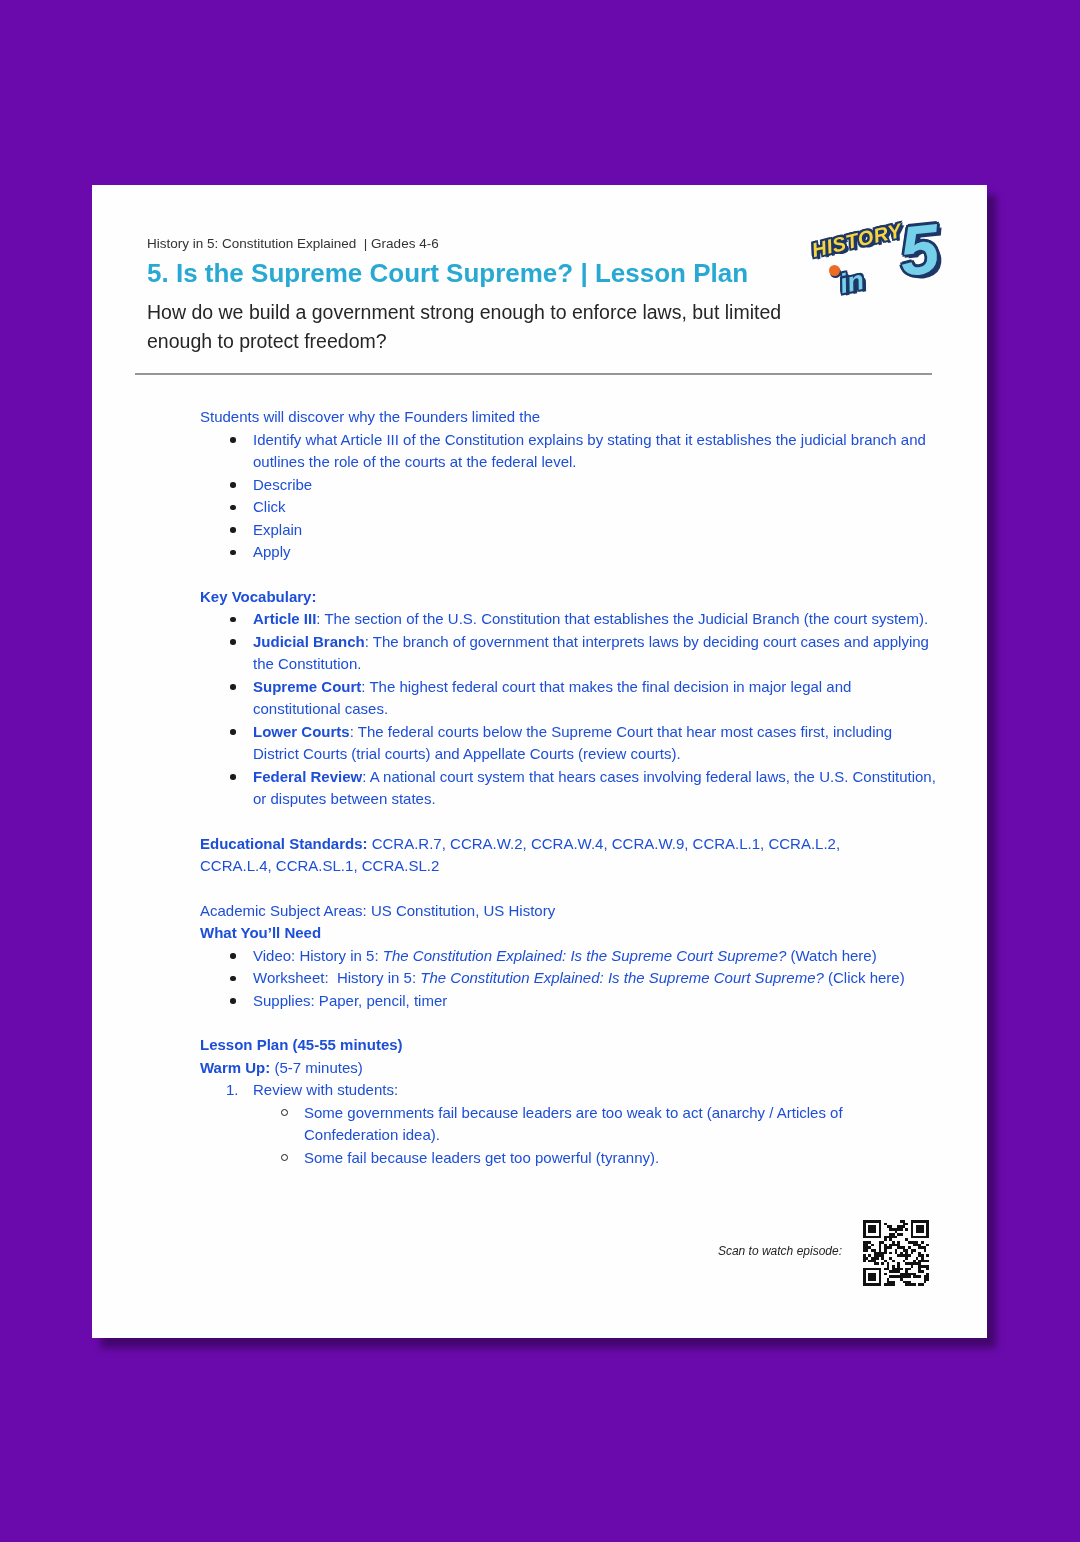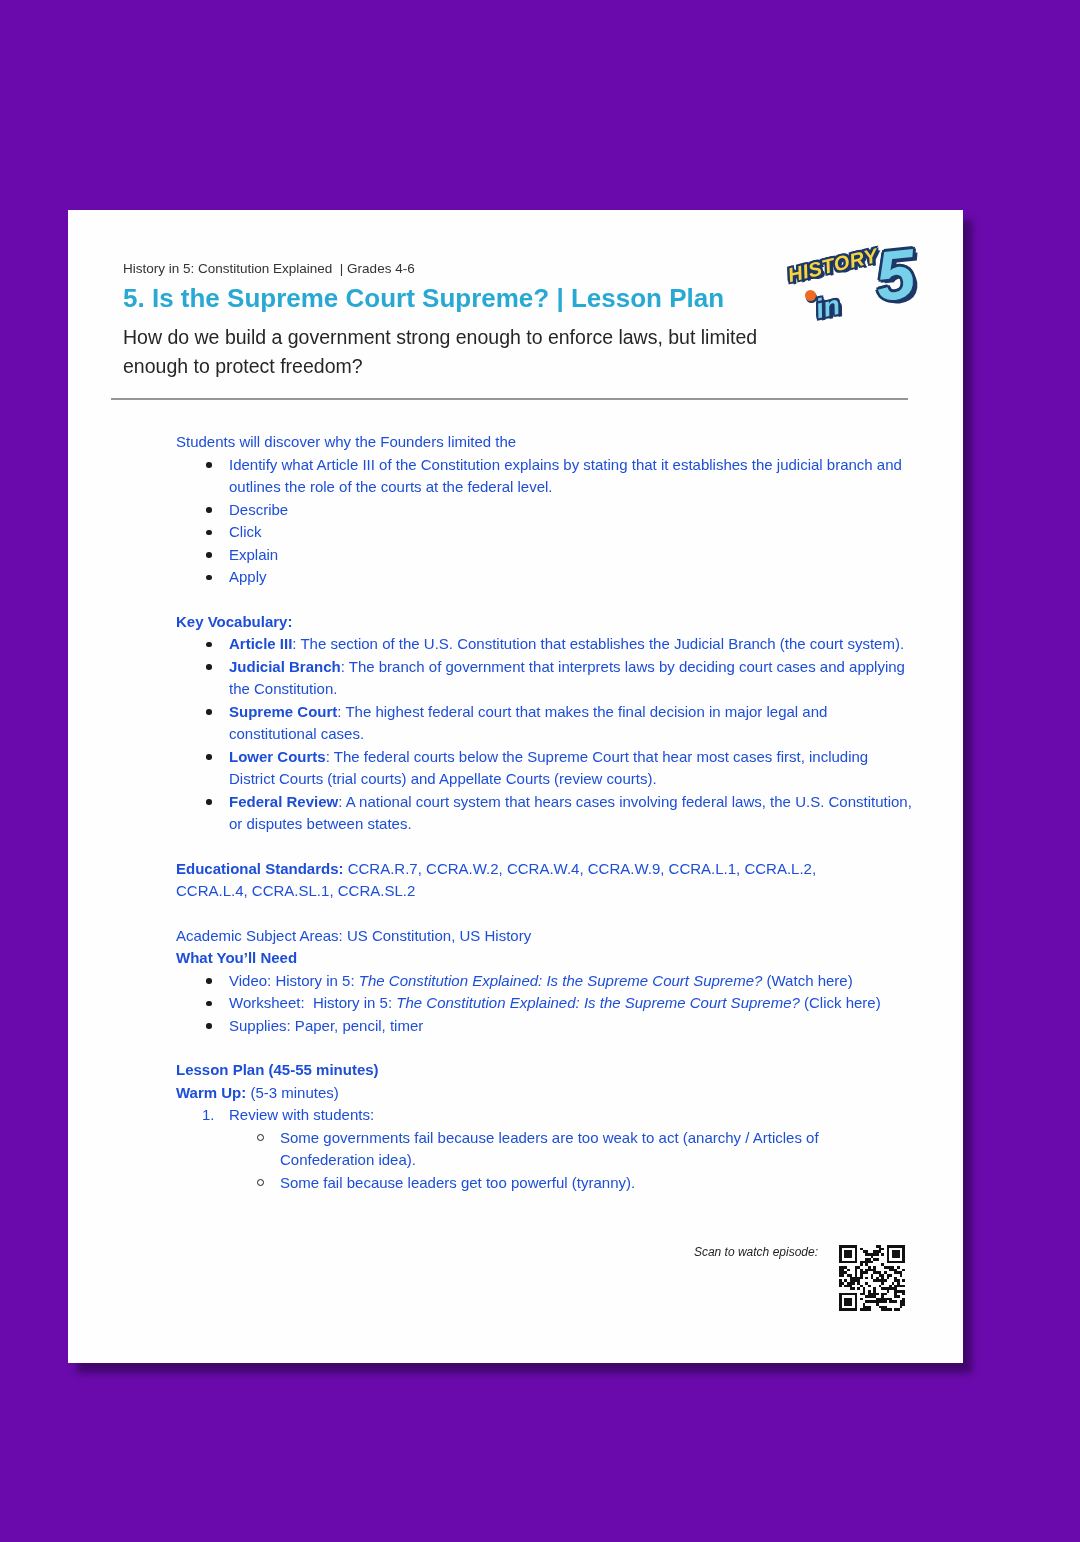--- a/index.html
+++ b/index.html
@@ -3,24 +3,23 @@
 <meta charset="utf-8">
 <style>
   html,body{margin:0;padding:0;}
   body{
     width:1080px;height:1542px;
     font-family:"Liberation Sans","DejaVu Sans",sans-serif;
     background:#6A0AAC;
   }
   .canvas{position:relative;width:1080px;height:1542px;background:#6A0AAC;overflow:hidden;}
   .page{
-    position:absolute;left:68px;top:185px;width:895px;height:1153px;
+    position:absolute;left:92px;top:185px;width:895px;height:1153px;
     background:#FEFEFE;
     box-shadow:9px 10px 7px rgba(35,4,58,.55);
-    margin-top:25px;
   }
   
   .doc-header{position:relative;padding:51px 55px 0 55px;}
   .meta{font-size:13.5px;color:#333;white-space:pre-wrap;}
   .title{margin:7px 0 0;font-size:26px;font-weight:700;color:#28A9D3;}
   .question{margin:9px 0 0;font-size:19.5px;line-height:29px;color:#262626;width:672px;}
   .rule{border:none;border-top:2px solid #969696;margin:17px 55px 0 43px;}
   
   .logo{position:absolute;top:36px;right:46px;width:130px;height:100px;}
   .logo-history{
@@ -57,21 +56,21 @@
     width:5.5px;height:5.5px;border-radius:50%;background:#1B1B1B;
   }
   .steps>li{position:relative;padding-left:53px;}
   .step-num{position:absolute;left:26px;}
   .sub>li{position:relative;padding-left:51px;}
   .sub>li::before{
     content:"";position:absolute;left:28px;top:7.5px;
     width:5px;height:5px;border-radius:50%;background:transparent;border:1.5px solid #1B1B1B;
   }
   
-  .doc-footer{position:absolute;right:58px;bottom:52px;display:flex;align-items:flex-start;gap:21px;}
+  .doc-footer{position:absolute;right:58px;bottom:52px;display:flex;align-items:center;gap:21px;}
   .scan-label{font-size:12px;font-style:italic;color:#1f1f1f;padding-bottom:5px;}
   .qr{width:66px;height:66px;display:block;}
 </style>
 </head>
 <body>
 
 <div class="canvas">
   <div class="page">
 
     <div class="doc-header">
@@ -114,21 +113,21 @@
 
       <p class="sec-gap">Academic Subject Areas: US Constitution, US History</p>
       <p class="bold">What You’ll Need</p>
       <ul class="l1">
         <li><span class="pre">Video: History in 5: </span><span class="it">The Constitution Explained: Is the Supreme Court Supreme?</span><span> (Watch here)</span></li>
         <li><span class="pre">Worksheet:  History in 5: </span><span class="it">The Constitution Explained: Is the Supreme Court Supreme?</span><span> (Click here)</span></li>
         <li><span class="pre">Supplies: Paper, pencil, timer</span><span class="it"></span><span></span></li>
       </ul>
 
       <p class="bold sec-gap">Lesson Plan (45-55 minutes)</p>
-      <p><span class="bold">Warm Up:</span><span class="pre"> (5-3 minutes)</span></p>
+      <p><span class="bold">Warm Up:</span><span class="pre"> (5-7 minutes)</span></p>
       <ol class="steps">
         <li>
           <span class="step-num">1.</span><span>Review with students:</span>
           <ul class="sub">
             <li>Some governments fail because leaders are too weak to act (anarchy / Articles of Confederation idea).</li>
             <li>Some fail because leaders get too powerful (tyranny).</li>
           </ul>
         </li>
       </ol>
 

